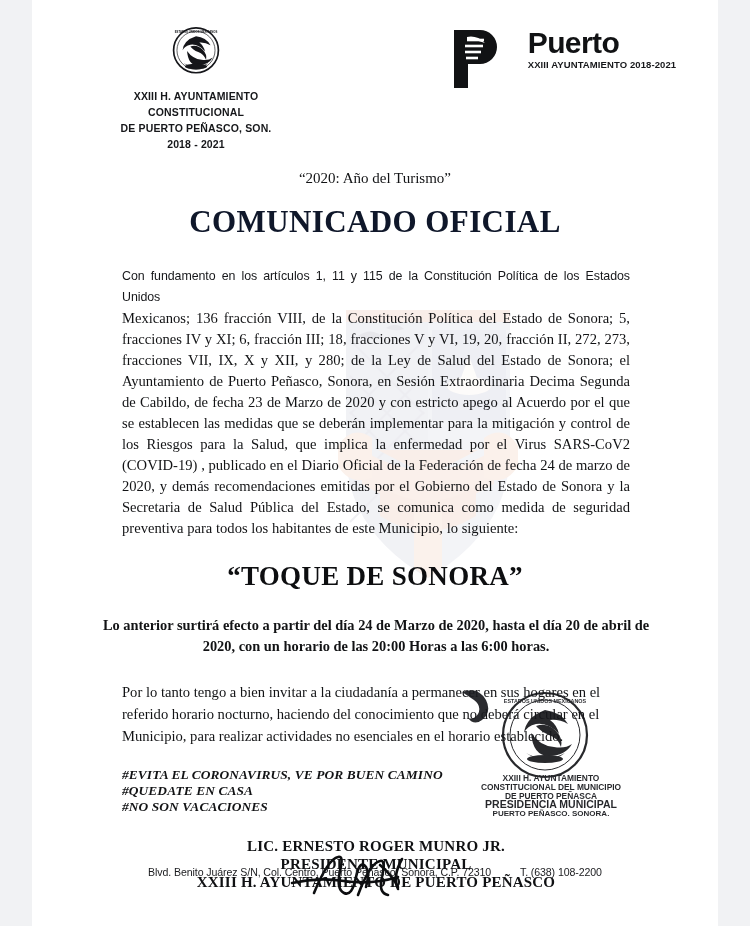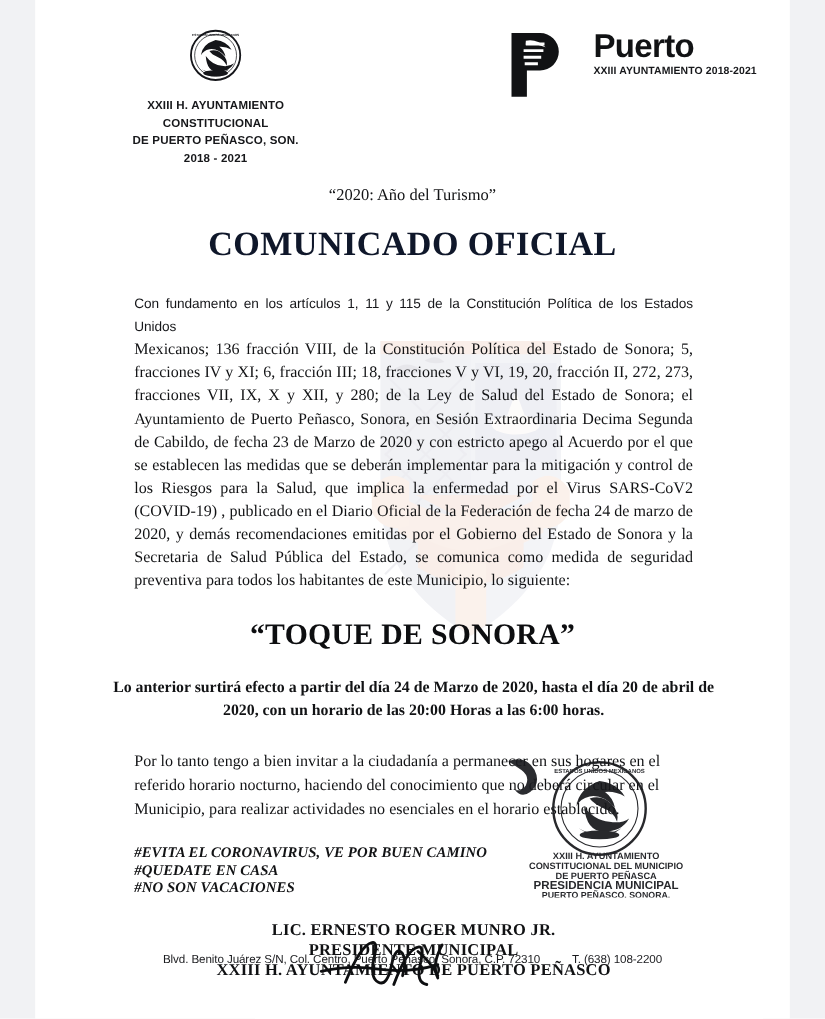--- a/index.html
+++ b/index.html
@@ -64,21 +64,21 @@
     letter-spacing: .15px;
     line-height: 16px;
     white-space: nowrap;
   }
 
   .brand-block {
     width: 250px;
     padding-top: 4px;
     display: flex;
     align-items: flex-start;
-    justify-content: flex-end;
+    justify-content: center;
     gap: 26px;
   }
   .brand-mark { width: 52px; height: 62px; flex: none; }
   .brand-text { padding-top: 1px; }
   .brand-name {
     font-family: "Liberation Sans", sans-serif;
     font-weight: 700;
     font-size: 30px;
     line-height: 27px;
     color: #111214;

